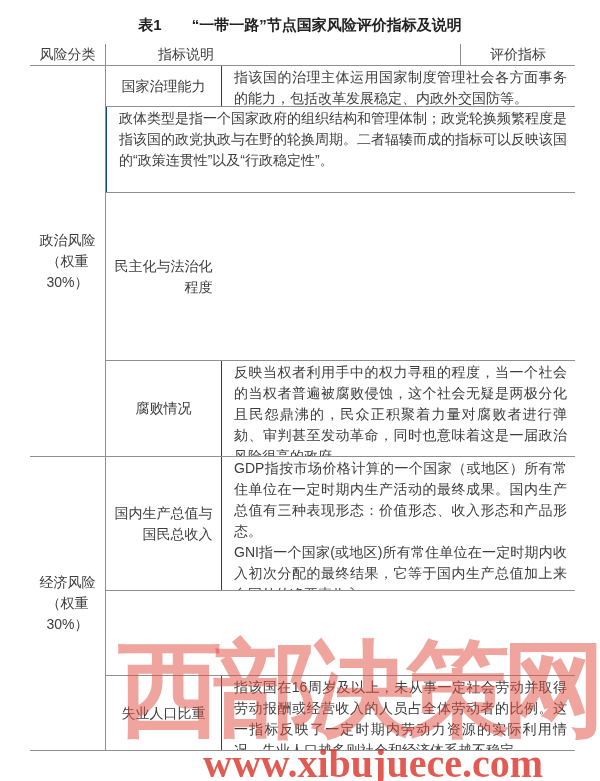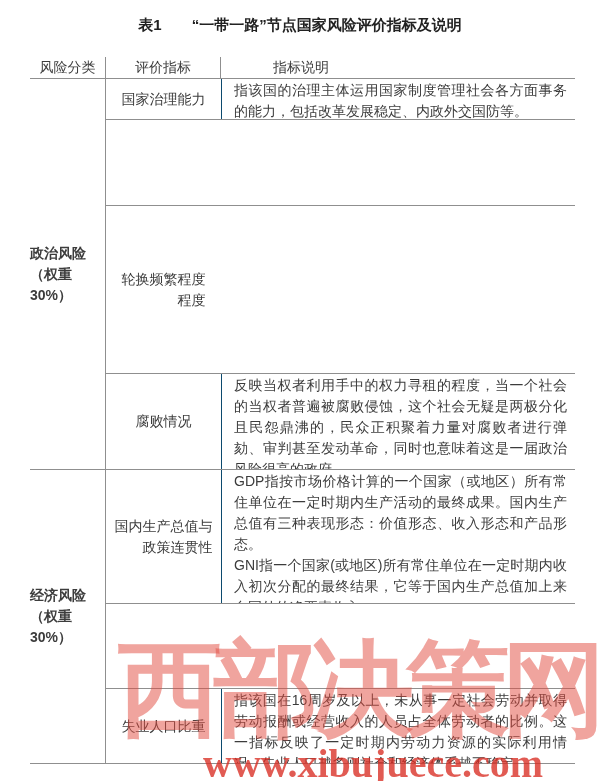--- a/index.html
+++ b/index.html
@@ -15,38 +15,38 @@
 
   
   .doc-title {
     position:absolute; top:16px; left:0; width:600px;
     text-align:center; font-size:15px; font-weight:bold; color:#222;
   }
   .doc-title .tlabel { margin-right:30px; }
 
   
   .rtable {
-    position:absolute; left:30px; top:57px; width:545px;
+    position:absolute; left:30px; top:44px; width:545px;
     font-size:14px; line-height:21px;
     border-bottom:1px solid #8f8f8f;
   }
   .header-row { display:flex; height:21px; border-bottom:1px solid #8f8f8f; }
   .hcell { display:flex; align-items:center; justify-content:center;
            font-size:14px; color:#3c3c3c; box-sizing:border-box; }
   .hc1 { width:75px; }
   .hc2 { width:115px; border-left:1px solid #8f8f8f; }
   .hc3 { flex:1; border-left:1px solid #8f8f8f; justify-content:flex-start; padding-left:52px; }
 
   .section { display:flex; }
   .section + .section { border-top:1px solid #8f8f8f; }
 
   .cat-cell {
     width:75px; box-sizing:border-box;
     display:flex; align-items:center; justify-content:center;
-    text-align:left; white-space:pre-line;font-weight:bold;
+    text-align:center; white-space:pre-line;
   }
   .sec-rows { flex:1; border-left:1px solid #8f8f8f; display:flex; flex-direction:column; }
   .row { display:flex; overflow:hidden; box-sizing:border-box; }
   .row + .row { border-top:1px solid #8f8f8f; }
 
   .ind-cell {
     width:115px; box-sizing:border-box; flex:none;
     display:flex; align-items:center; justify-content:center;
     text-align:right; white-space:pre-line;
   }
@@ -87,52 +87,53 @@
 <div class="page">
 
   <div class="doc-title">
     <span class="tlabel">表1</span><span>“一带一路”节点国家风险评价指标及说明</span>
   </div>
 
   <div class="rtable">
 
     <div class="header-row">
       <div class="hcell hc1">风险分类</div>
+      <div class="hcell hc3">指标说明</div>
       <div class="hcell hc2">评价指标</div>
-      <div class="hcell hc3">指标说明</div>
     </div>
 
     <div class="section">
       <div class="cat-cell">政治风险
 （权重30%）</div>
       <div class="sec-rows">
         <div class="row r1">
           <div class="ind-cell">国家治理能力</div>
           <div class="desc-cell">指该国的治理主体运用国家制度管理社会各方面事务的能力，包括改革发展稳定、内政外交国防等。</div>
         </div>
         <div class="row r2">
+          <div class="desc-cell">政体类型是指一个国家政府的组织结构和管理体制；政党轮换频繁程度是指该国的政党执政与在野的轮换周期。二者辐辏而成的指标可以反映该国的“政策连贯性”以及“行政稳定性”。</div>
         </div>
         <div class="row r3">
-          <div class="ind-cell">轮换频繁程度
+          <div class="ind-cell">民主化与法治化
 程度</div>
         </div>
         <div class="row r4">
           <div class="ind-cell">腐败情况</div>
           <div class="desc-cell">反映当权者利用手中的权力寻租的程度，当一个社会的当权者普遍被腐败侵蚀，这个社会无疑是两极分化且民怨鼎沸的，民众正积聚着力量对腐败者进行弹劾、审判甚至发动革命，同时也意味着这是一届政治风险很高的政府。</div>
         </div>
       </div>
     </div>
 
     <div class="section">
       <div class="cat-cell">经济风险
 （权重30%）</div>
       <div class="sec-rows">
         <div class="row r5">
           <div class="ind-cell">国内生产总值与
-政策连贯性</div>
+国民总收入</div>
           <div class="desc-cell">GDP指按市场价格计算的一个国家（或地区）所有常住单位在一定时期内生产活动的最终成果。国内生产总值有三种表现形态：价值形态、收入形态和产品形态。
 GNI指一个国家(或地区)所有常住单位在一定时期内收入初次分配的最终结果，它等于国内生产总值加上来自国外的净要素收入。</div>
         </div>
         <div class="row r6">
         </div>
         <div class="row r7">
           <div class="ind-cell">失业人口比重</div>
           <div class="desc-cell">指该国在16周岁及以上，未从事一定社会劳动并取得劳动报酬或经营收入的人员占全体劳动者的比例。这一指标反映了一定时期内劳动力资源的实际利用情况。失业人口越多则社会和经济体系越不稳定。</div>
         </div>
       </div>

